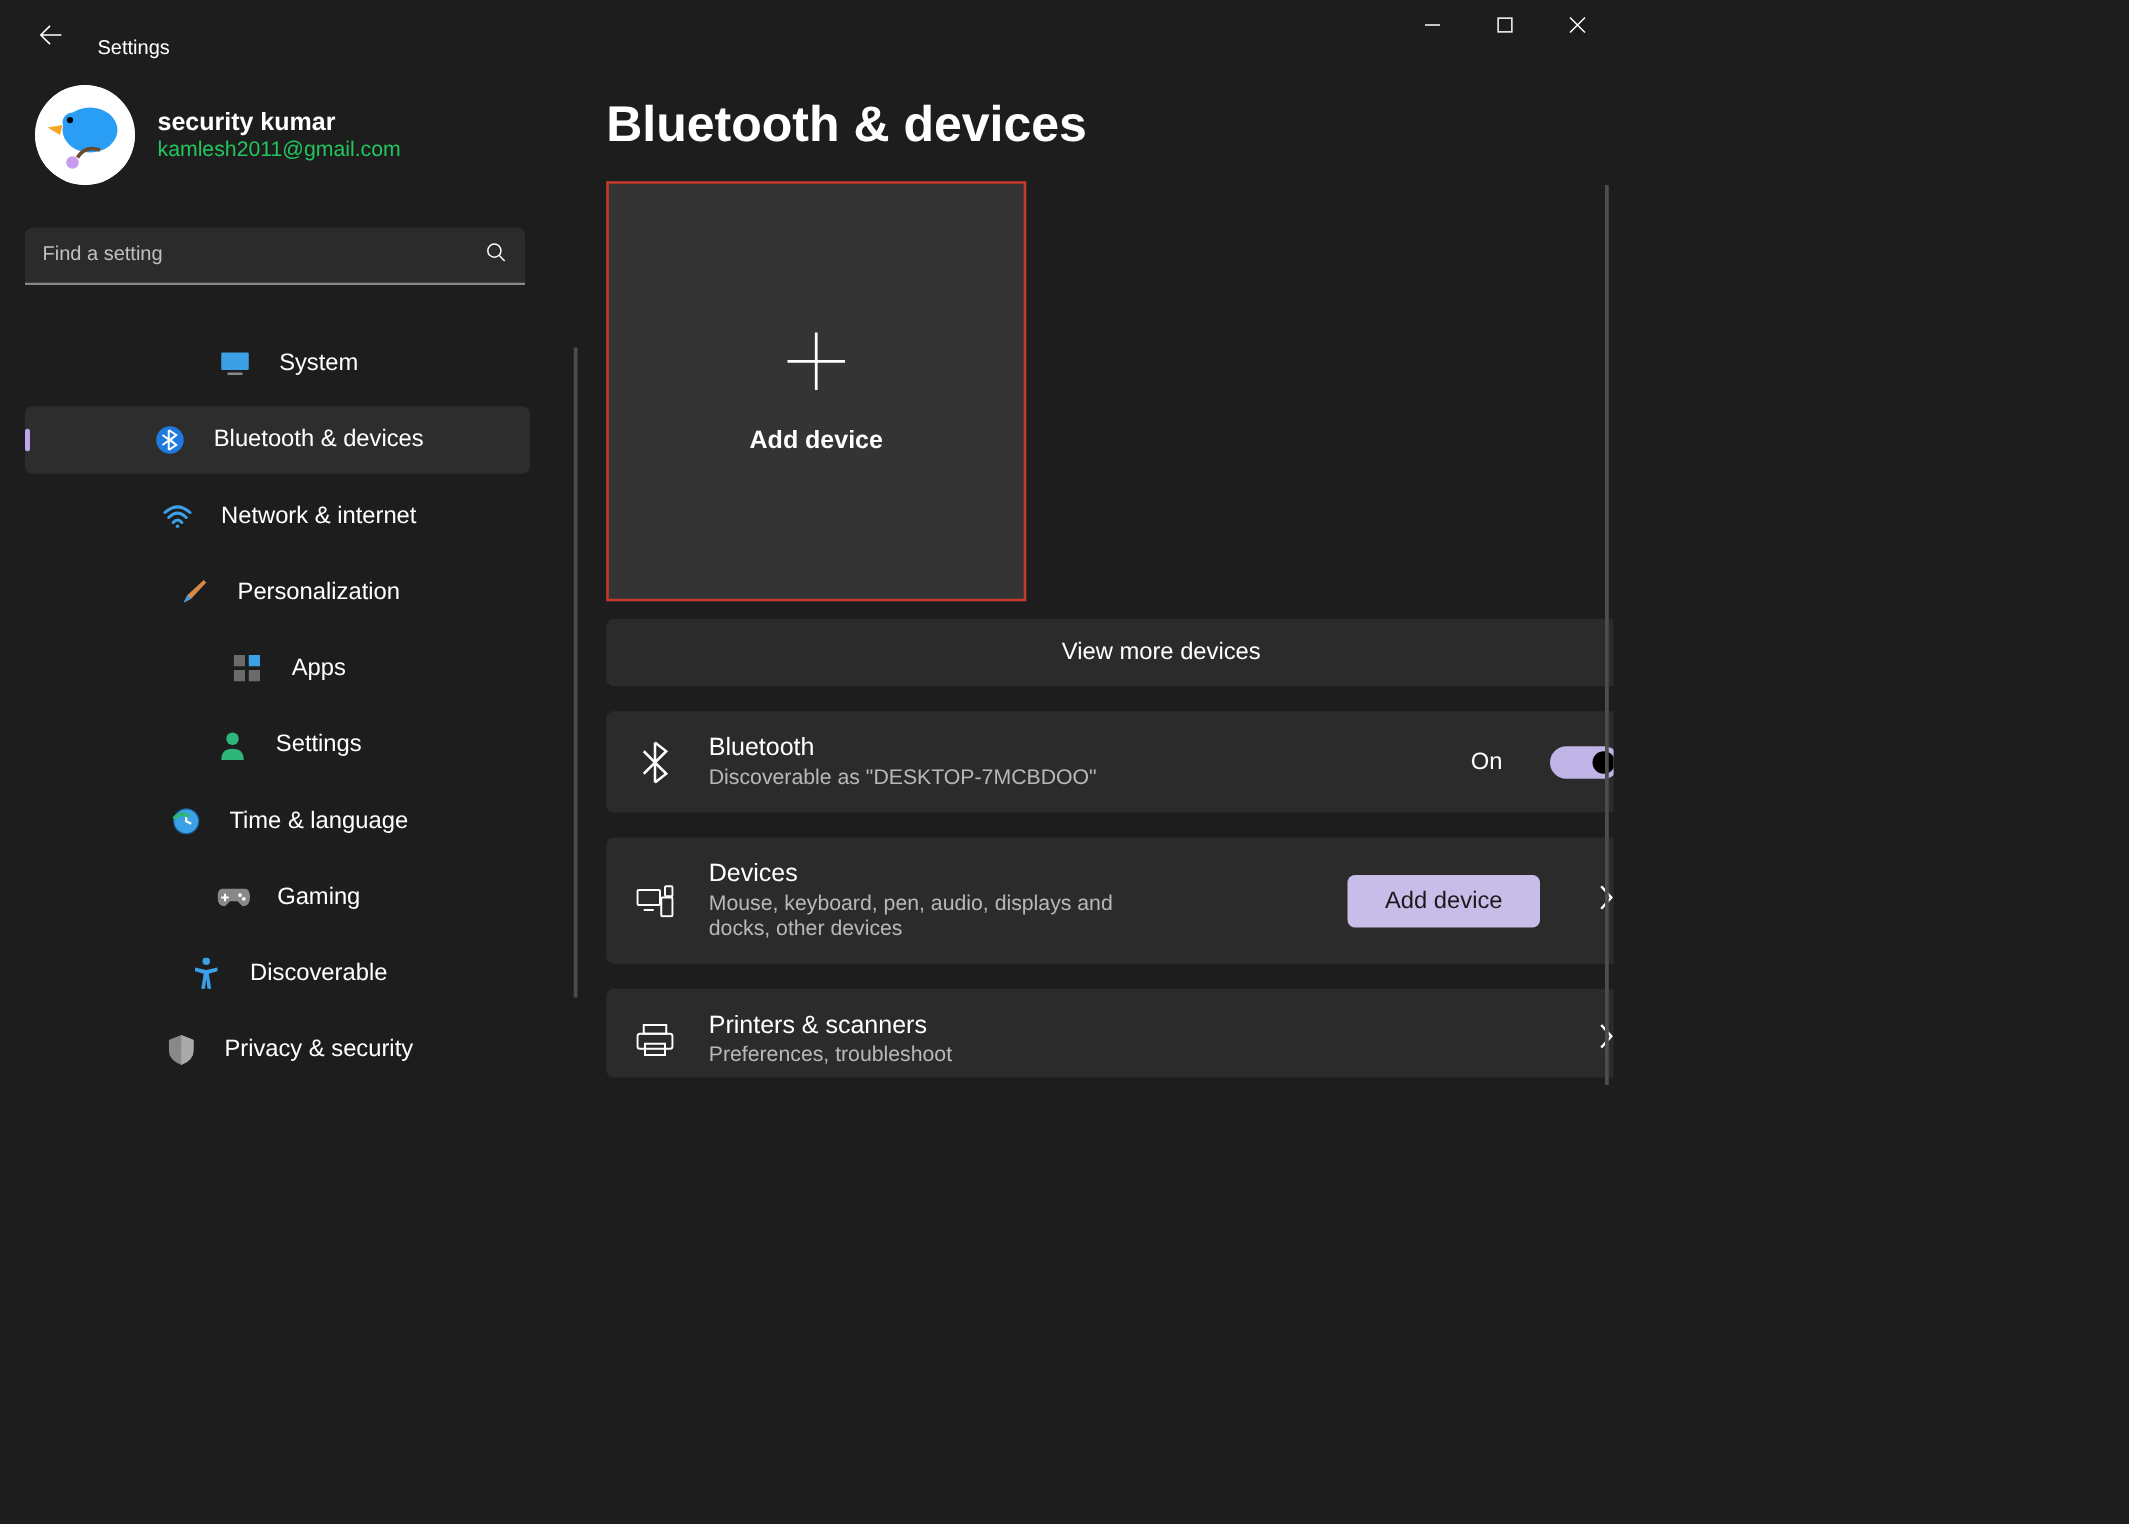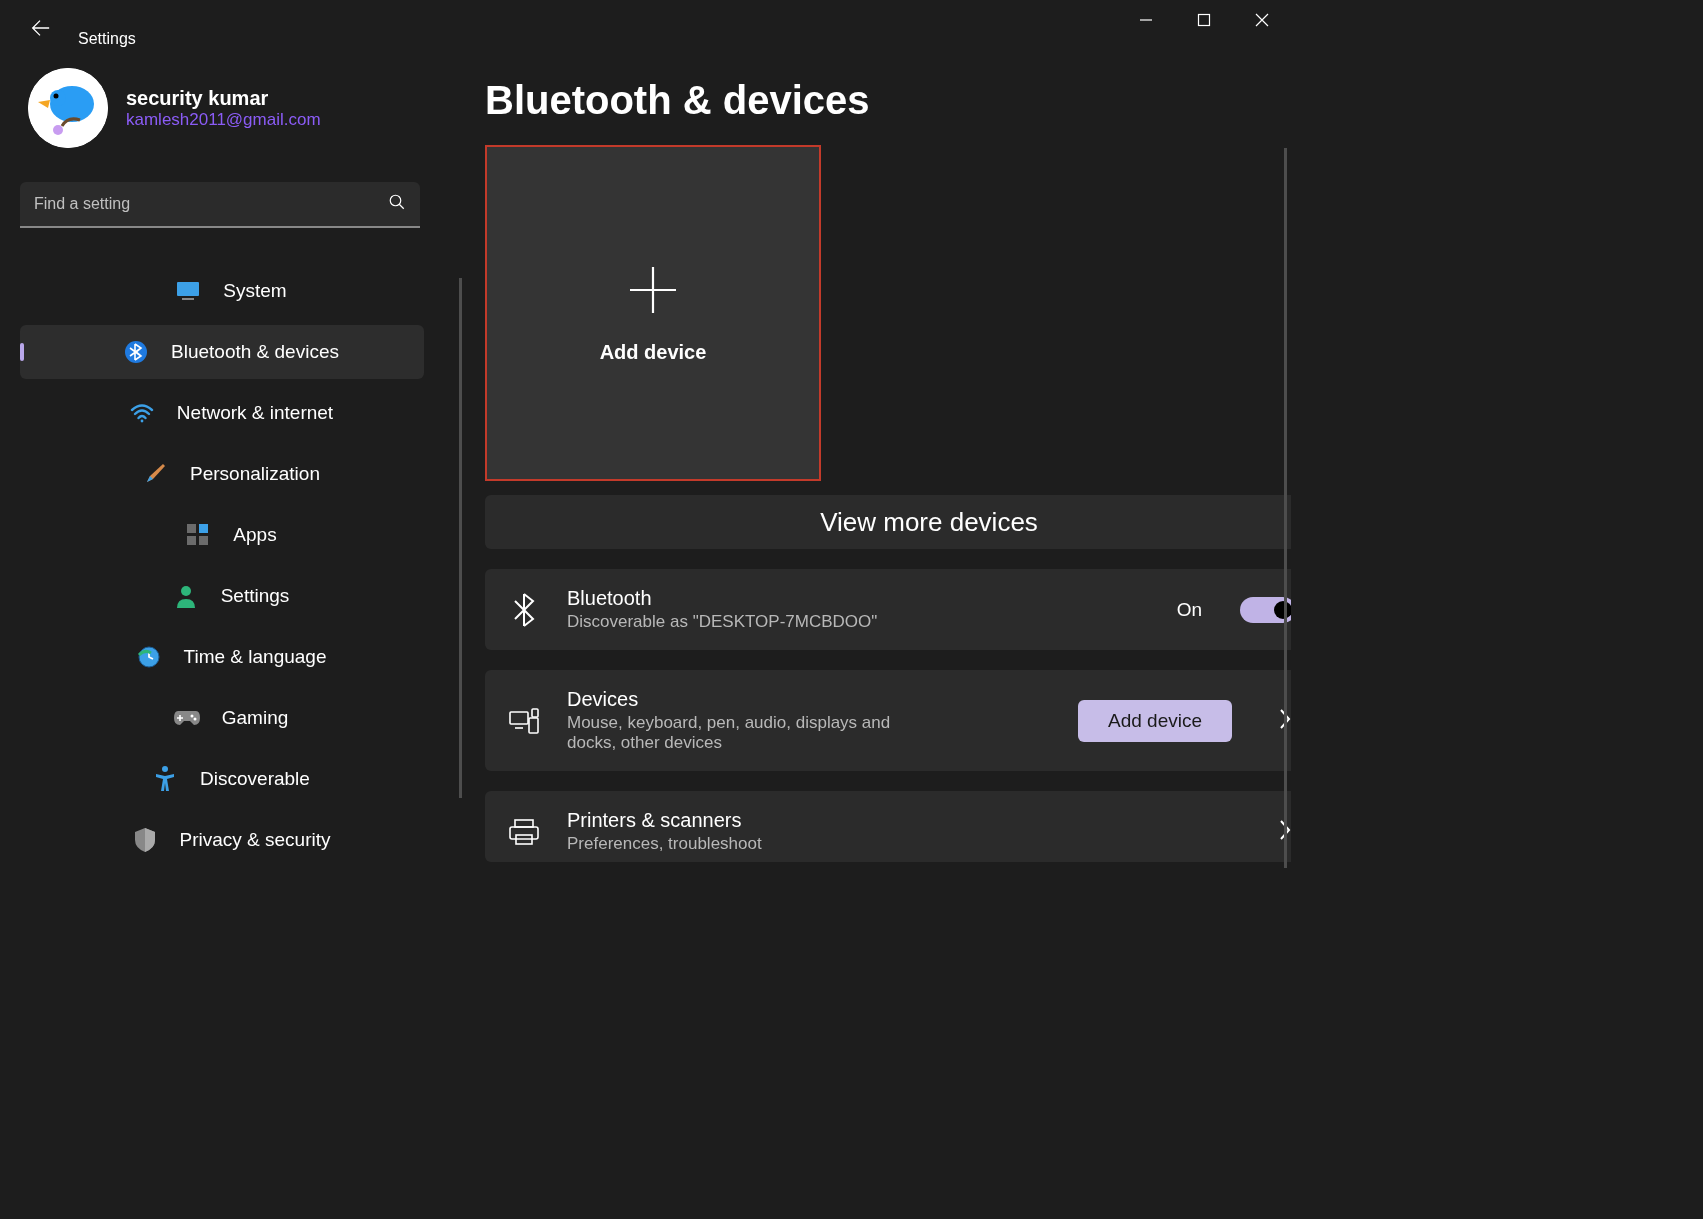--- a/index.html
+++ b/index.html
@@ -74,21 +74,21 @@
       align-items: center;
       justify-content: center;
       overflow: hidden;
     }
     .profile-name {
       font-size: 20px;
       font-weight: 600;
     }
     .profile-email {
       font-size: 17px;
-      color: #8b5cf6;
+      color: #22c55e;
     }
     .search-box {
       width: 400px;
       height: 46px;
       background: #2b2b2b;
       border: none;
       border-bottom: 2px solid #888;
       border-radius: 6px 6px 0 0;
       display: flex;
       align-items: center;
@@ -188,21 +188,21 @@
       font-weight: 600;
     }
     .wide-btn {
       width: 888px;
       height: 54px;
       background: #2b2b2b;
       border-radius: 6px;
       display: flex;
       align-items: center;
       justify-content: center;
-      font-size: 26px;
+      font-size: 19px;
       cursor: pointer;
       margin-bottom: 20px;
     }
     .card {
       width: 835px;
       background: #2b2b2b;
       border-radius: 6px;
       padding: 18px 24px;
       display: flex;
       align-items: center;

